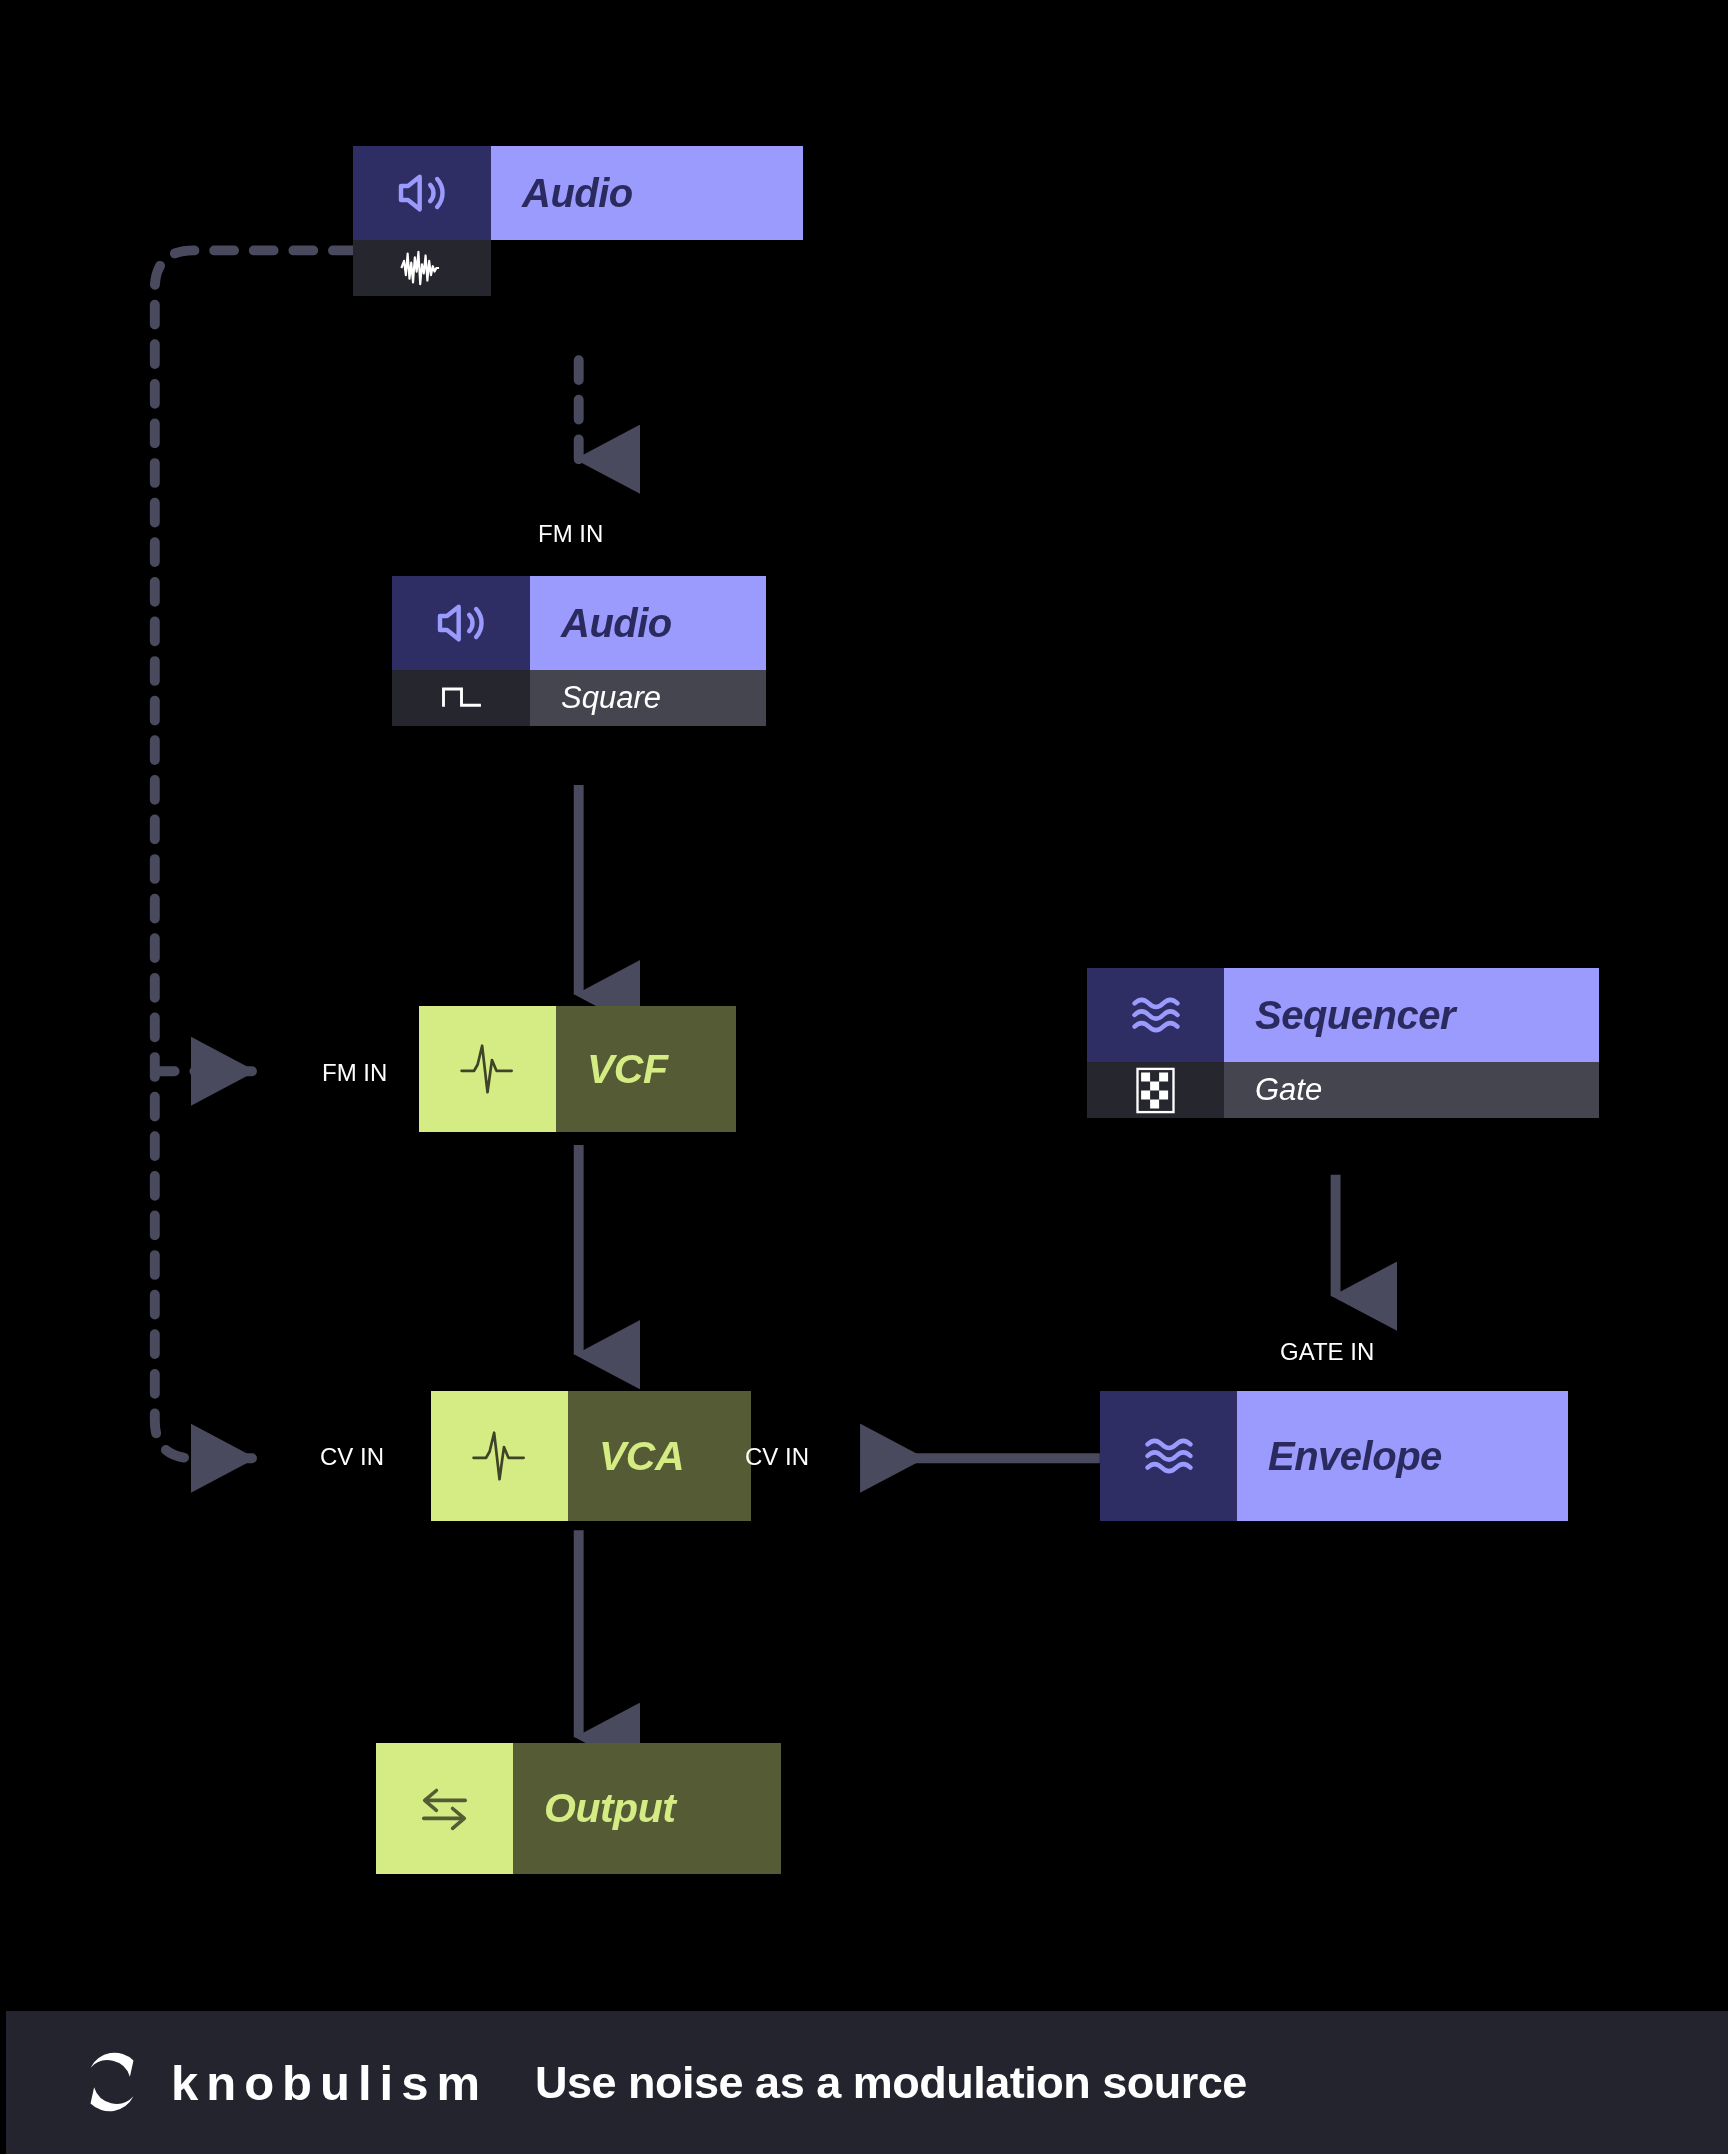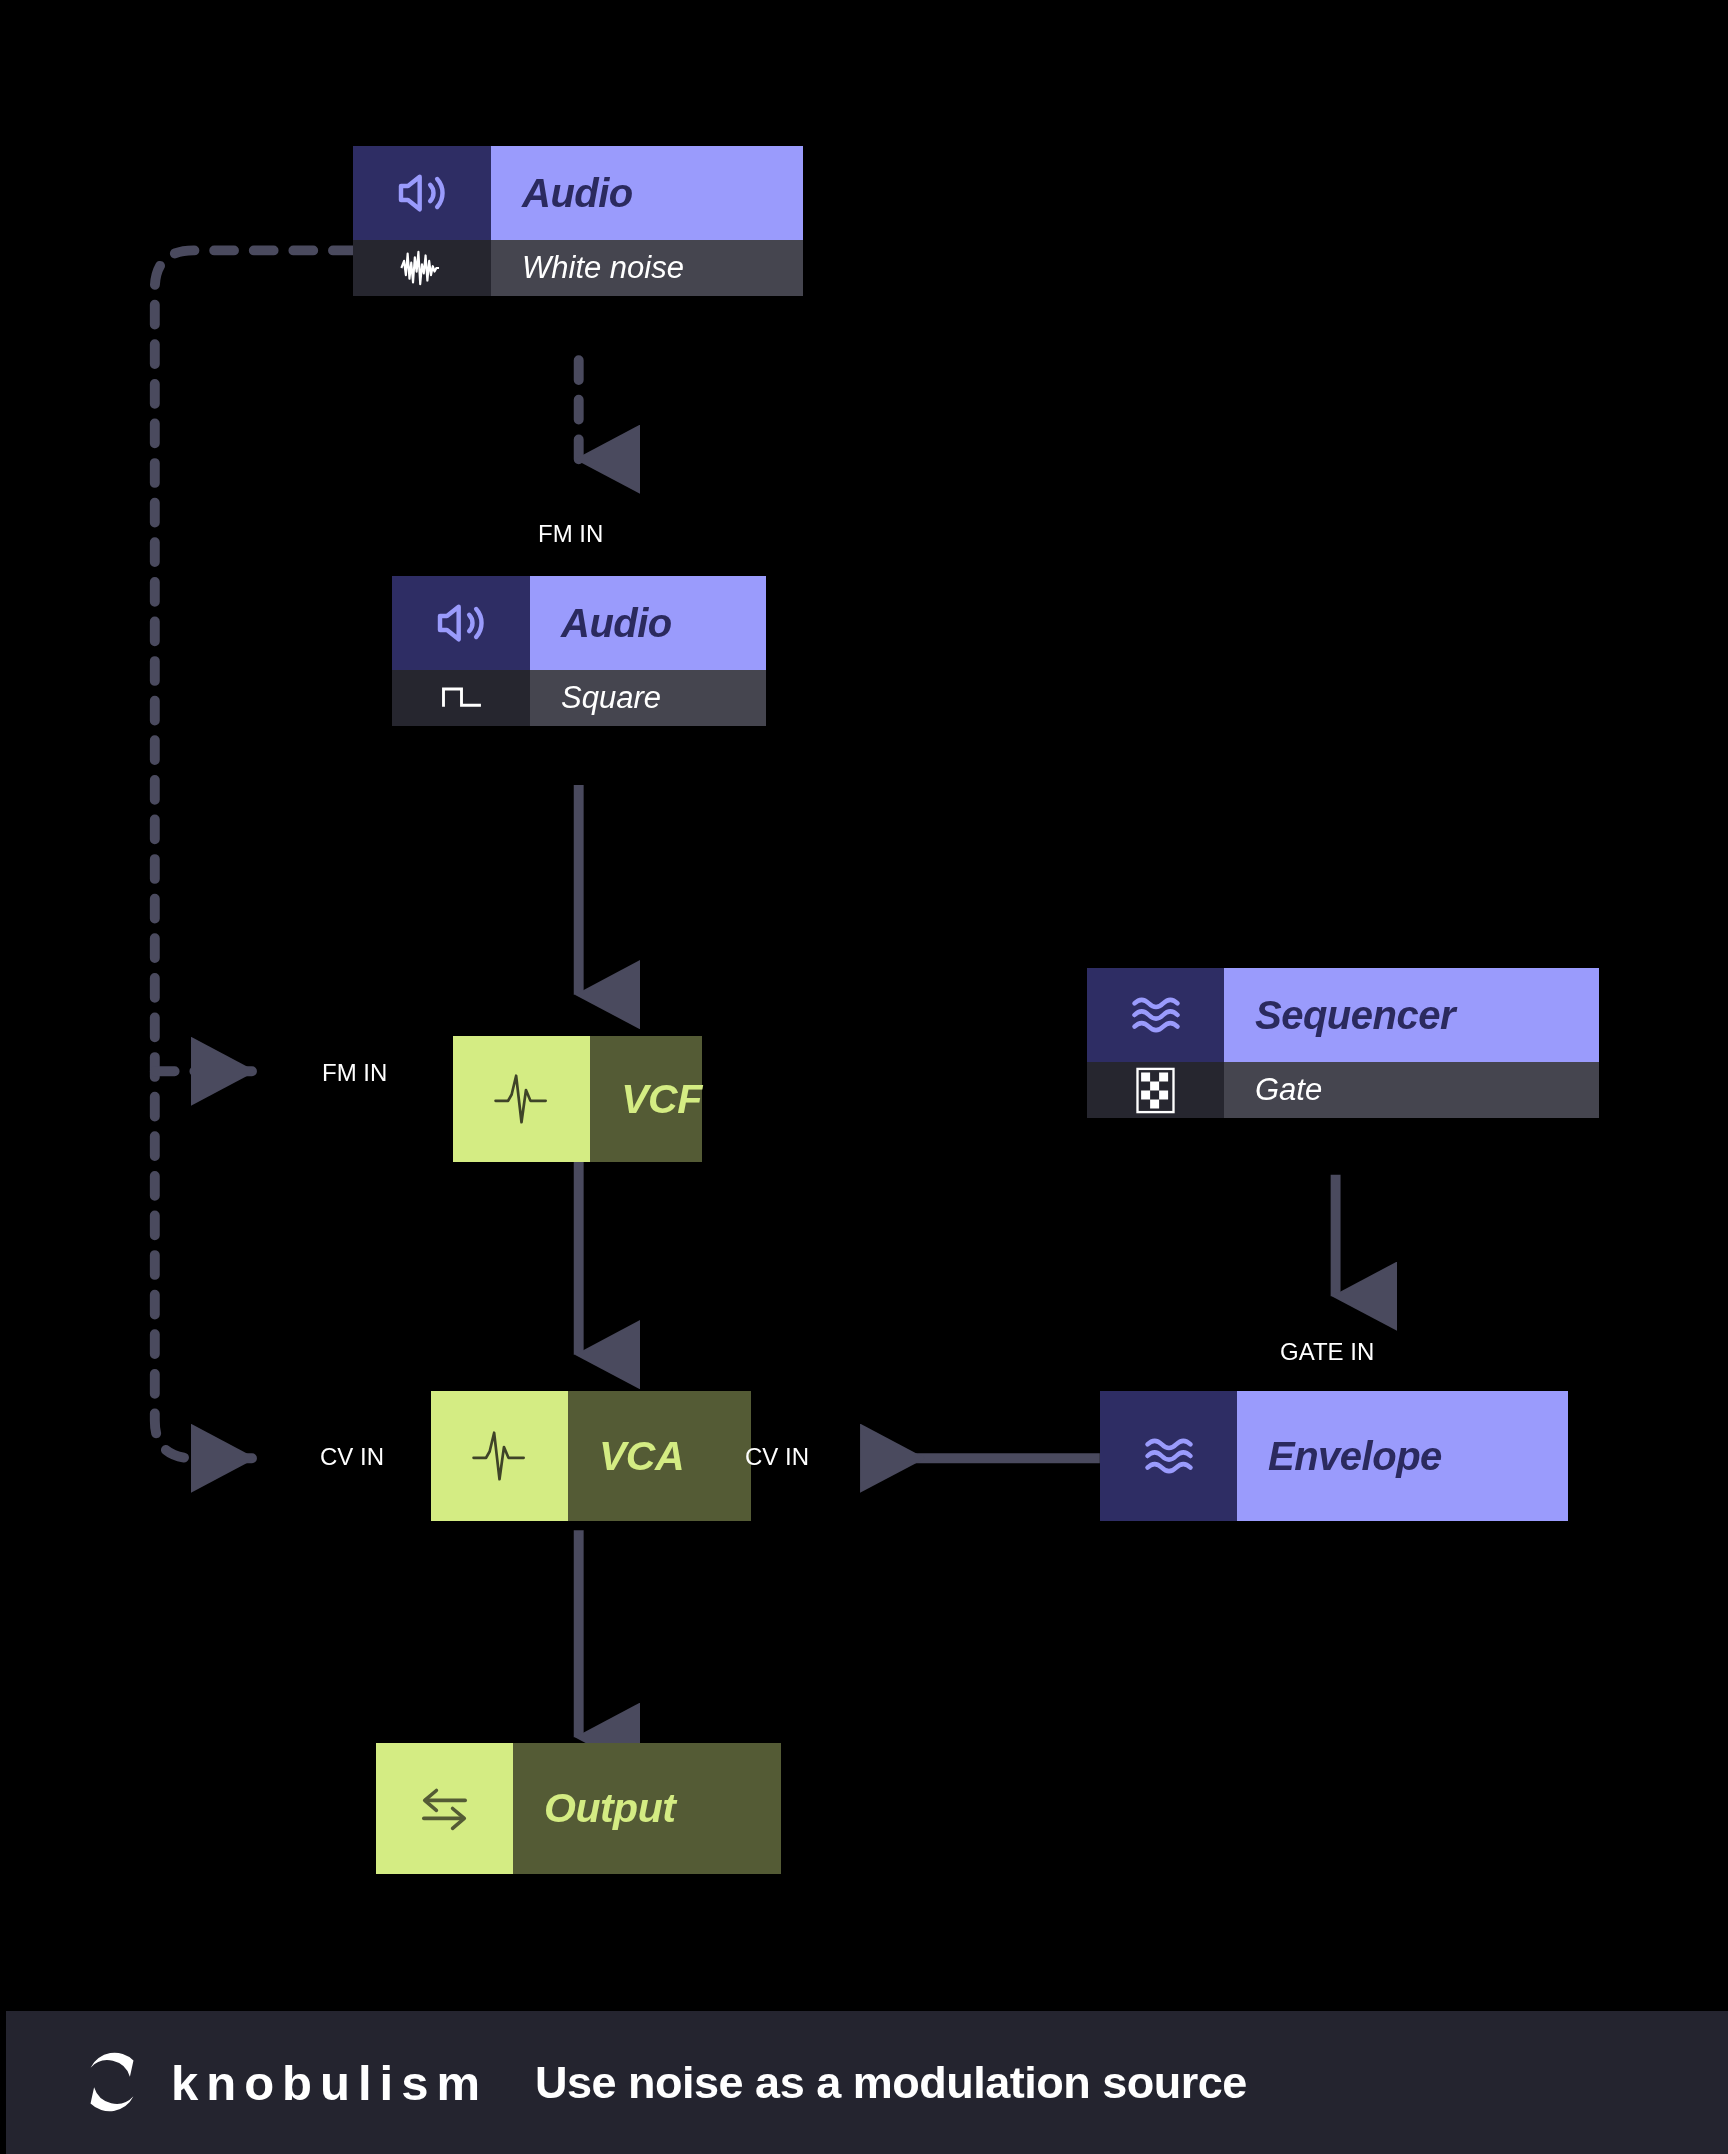--- a/index.html
+++ b/index.html
@@ -117,21 +117,20 @@
         </svg>
       </div>
       <div class="label-cell">Audio</div>
     </div>
     <div class="mod-row sub">
       <div class="icon-cell" style="width:138px;">
         <svg width="52" height="40" viewBox="0 0 58 44">
           <polyline points="6,22 9,14 11,30 13,6 15,34 17,16 19,38 21,10 23,26 25,4 27,40 29,18 31,28 33,8 35,36 37,14 39,30 41,20 43,26 45,22 48,22" fill="none" stroke="#ffffff" stroke-width="2.4" stroke-linejoin="round"></polyline>
         </svg>
       </div>
-      <div class="label-cell">White noise</div>
     </div>
   </div>
 
   <div class="port-label" style="left:538px; top:520px;">FM IN</div>
 
   <div class="module m-purple" style="left:392px; top:576px; width:374px;">
     <div class="mod-row head">
       <div class="icon-cell" style="width:138px;">
         <svg width="56" height="56" viewBox="0 0 24 24" fill="none" stroke="#9a9bfc" stroke-width="1.9" stroke-linecap="round" stroke-linejoin="round">
           <path d="M11 5 L6 9 H3 v6 h3 l5 4 Z"></path>
@@ -146,21 +145,21 @@
         <svg width="47" height="36" viewBox="0 0 52 40" fill="none" stroke="#ffffff" stroke-width="3.2" stroke-linecap="square" stroke-linejoin="miter">
           <polyline points="6,28 6,10 26,10 26,28 46,28"></polyline>
         </svg>
       </div>
       <div class="label-cell">Square</div>
     </div>
   </div>
 
   <div class="port-label" style="left:322px; top:1059px;">FM IN</div>
 
-  <div class="module m-green" style="left:419px; top:1036px; width:317px;align-items:center;">
+  <div class="module m-green" style="left:419px; top:1006px; width:317px;">
     <div class="mod-row head" style="height:126px;">
       <div class="icon-cell" style="width:137px;">
         <svg width="63" height="68" viewBox="0 0 70 76" fill="none" stroke="#3f4428" stroke-width="3" stroke-linecap="round" stroke-linejoin="round">
           <polyline points="6,40 20,40 24,33 29,12 35,64 40,28 45,40 62,40"></polyline>
         </svg>
       </div>
       <div class="label-cell" style="font-size:41px;">VCF</div>
     </div>
   </div>
 

